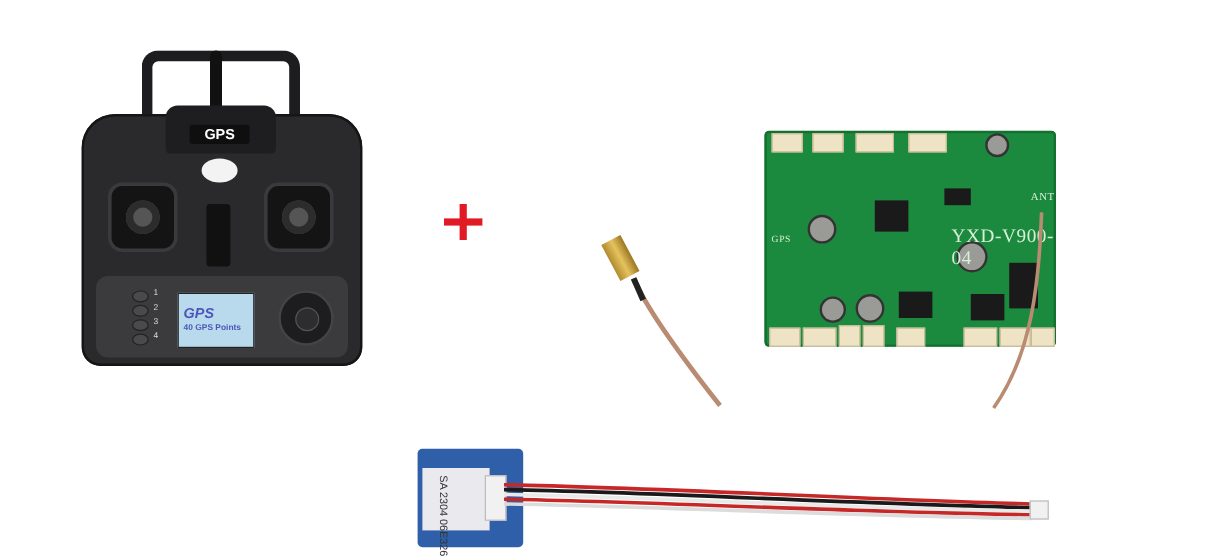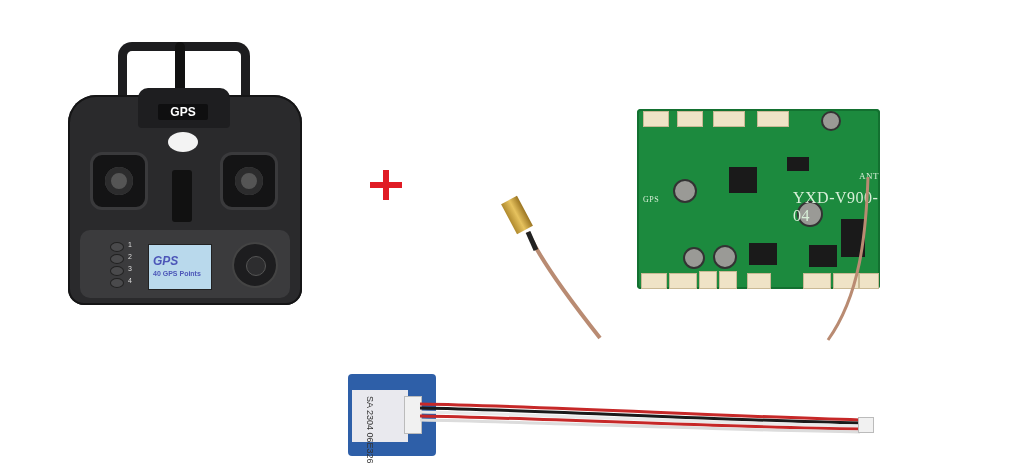--- a/index.html
+++ b/index.html
@@ -90,21 +90,21 @@
   <div class="abs chip" style="left:92px;top:58px;width:28px;height:26px;"></div>
   <div class="abs chip" style="left:150px;top:48px;width:22px;height:14px;"></div>
   <div class="abs cap" style="left:36px;top:70px;width:20px;height:20px;"></div>
   <div class="abs cap" style="left:160px;top:92px;width:22px;height:22px;"></div>
   <div class="abs cap" style="left:46px;top:138px;width:18px;height:18px;"></div>
   <div class="abs cap" style="left:76px;top:136px;width:20px;height:20px;"></div>
   <div class="abs chip" style="left:112px;top:134px;width:28px;height:22px;"></div>
   <div class="abs chip" style="left:172px;top:136px;width:28px;height:22px;"></div>
   <div class="abs chip" style="left:204px;top:110px;width:24px;height:38px;"></div>
   <div class="abs pcb-label" style="left:156px;top:80px;">YXD-V900-04</div>
-  <div class="abs pcb-label" style="left:222px;top:62px;font-size:9px;">ANT</div>
+  <div class="abs pcb-label" style="left:222px;top:50px;font-size:9px;">ANT</div>
   <div class="abs pcb-label" style="left:6px;top:86px;font-size:8px;">GPS</div>
   <div class="abs conn" style="left:4px;top:164px;width:24px;"></div>
   <div class="abs conn" style="left:32px;top:164px;width:26px;"></div>
   <div class="abs conn" style="left:62px;top:162px;width:16px;height:16px;"></div>
   <div class="abs conn" style="left:82px;top:162px;width:16px;height:16px;"></div>
   <div class="abs conn" style="left:110px;top:164px;width:22px;"></div>
   <div class="abs conn" style="left:166px;top:164px;width:26px;"></div>
   <div class="abs conn" style="left:196px;top:164px;width:24px;"></div>
   <div class="abs conn" style="left:222px;top:164px;width:18px;"></div>
 </div>

